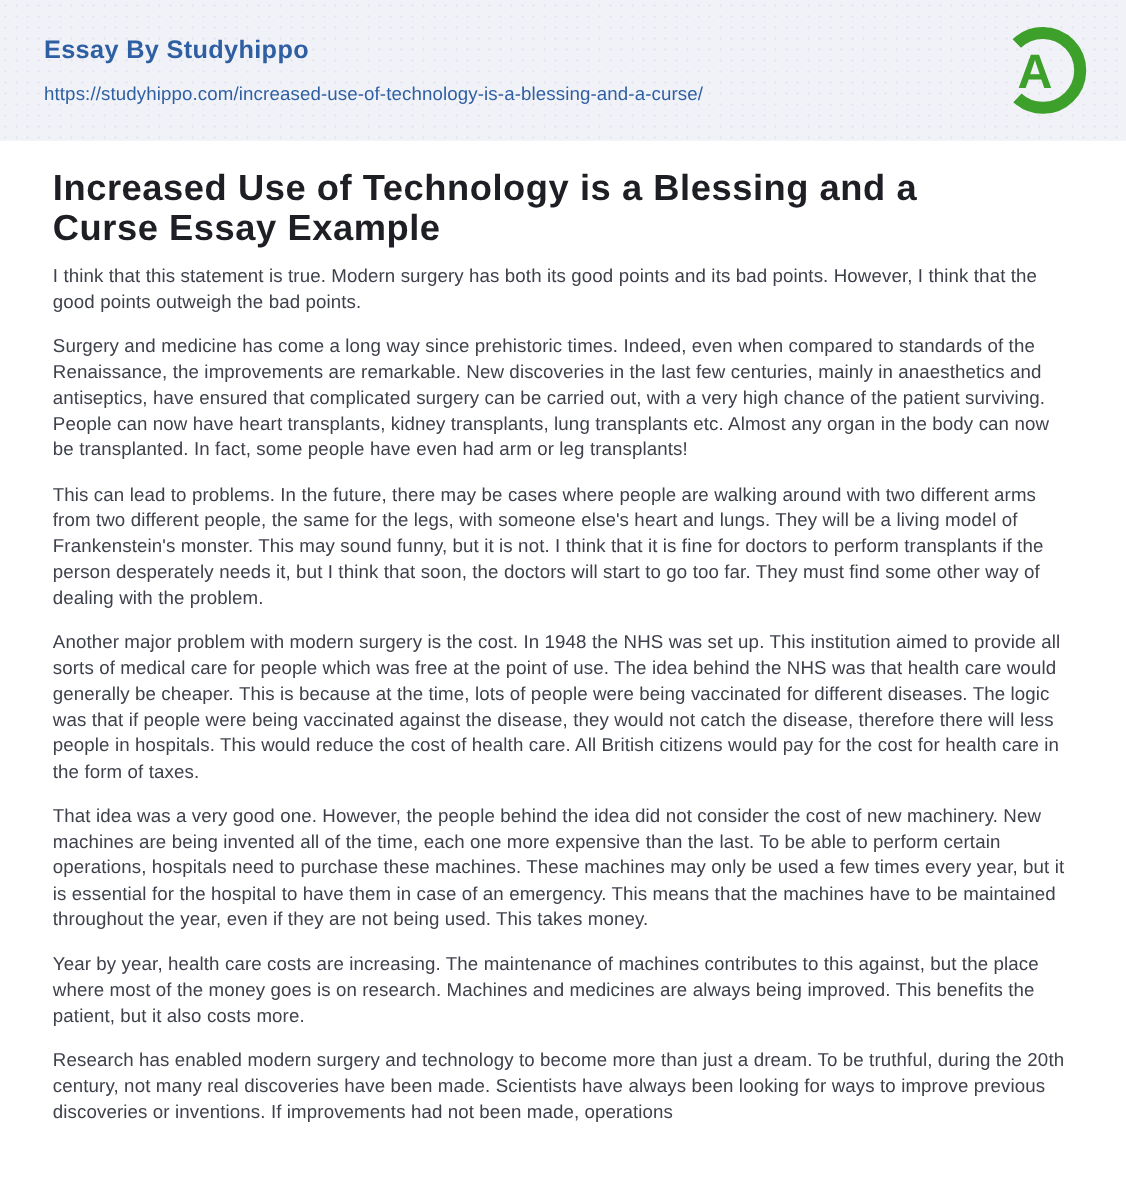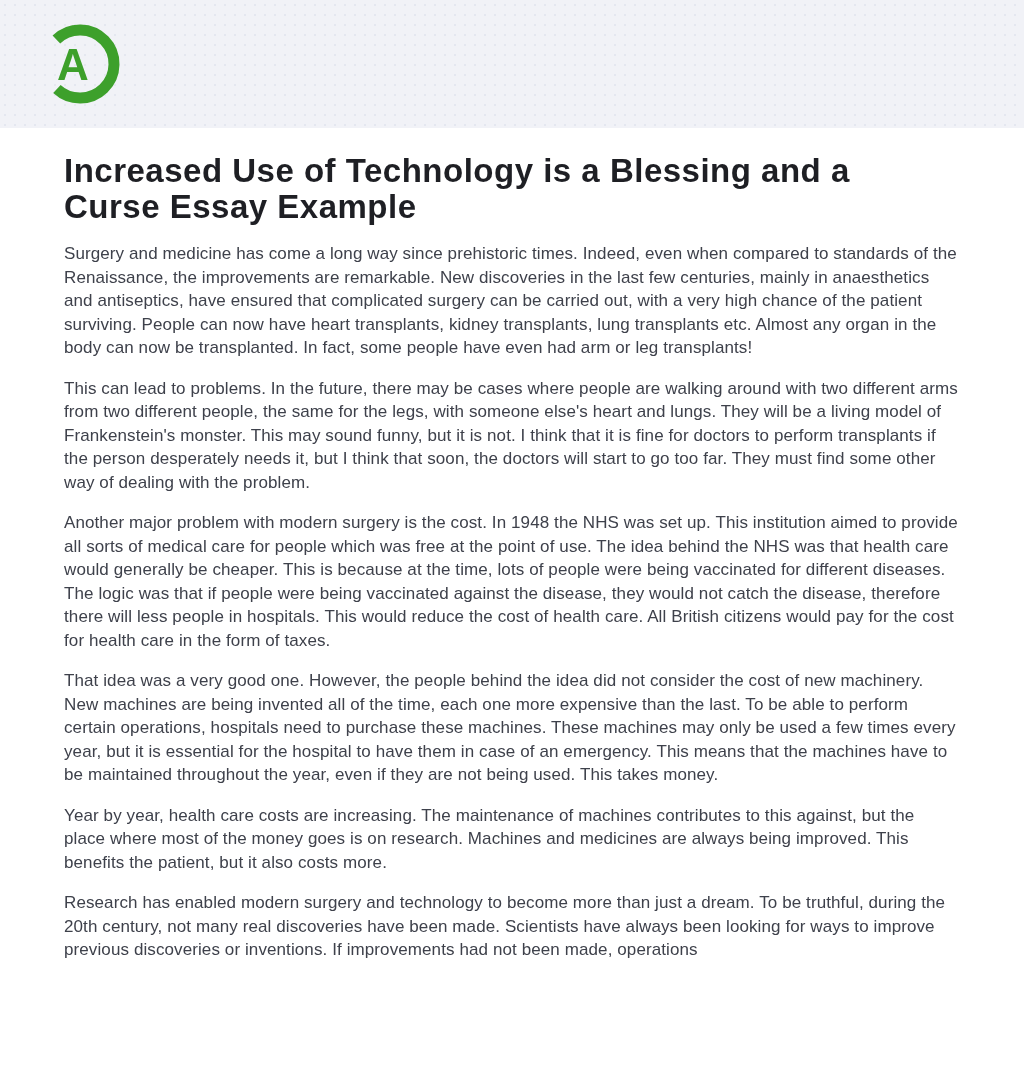--- a/index.html
+++ b/index.html
@@ -30,21 +30,21 @@
     margin-bottom: 17px;
   }
   .url {
     color: #2e5fa3;
     font-size: 17px;
     letter-spacing: 0.1px;
     text-decoration: none;
     cursor: pointer;
   }
   .logo { width: 80px; height: 80px; flex: 0 0 auto; cursor: pointer; }
-  .content { padding: 0 64px; }
+  .content { padding: 0 48px; }
   .essay-title {
     font-size: 33px;
     font-weight: bold;
     color: #1e1f24;
     line-height: 36px;
     letter-spacing: 0.5px;
     margin: 25px 0 0 0;
     max-width: 860px;
   }
   .content p {
@@ -55,31 +55,36 @@
     margin: 17px 0 0 0;
   }
   .content p.first { margin-top: 14px; }
 </style>
 </head>
 <body>
 
 <div class="page">
 
   <header class="header">
+    <div class="header-text">
+      <div class="brand">Essay By Studyhippo</div>
+      <a class="url">https://studyhippo.com/increased-use-of-technology-is-a-blessing-and-a-curse/</a>
+    </div>
     <div class="logo">
       <svg viewBox="0 0 80 80" width="80" height="80">
         <circle cx="40" cy="40" r="34" fill="none" stroke-width="11" stroke-dasharray="158 56" transform="rotate(226 40 40)" stroke="#3da02b"></circle>
         <text x="33" y="56" text-anchor="middle" font-family="Liberation Sans, sans-serif" font-size="44" font-weight="bold" fill="#3da02b">A</text>
       </svg>
     </div>
   </header>
 
   <main class="content">
     <h1 class="essay-title">Increased Use of Technology is a Blessing and a Curse Essay Example</h1>
 
+    <p class="first">I think that this statement is true. Modern surgery has both its good points and its bad points. However, I think that the good points outweigh the bad points.</p>
     <p>Surgery and medicine has come a long way since prehistoric times. Indeed, even when compared to standards of the Renaissance, the improvements are remarkable. New discoveries in the last few centuries, mainly in anaesthetics and antiseptics, have ensured that complicated surgery can be carried out, with a very high chance of the patient surviving. People can now have heart transplants, kidney transplants, lung transplants etc. Almost any organ in the body can now be transplanted. In fact, some people have even had arm or leg transplants!</p>
     <p>This can lead to problems. In the future, there may be cases where people are walking around with two different arms from two different people, the same for the legs, with someone else's heart and lungs. They will be a living model of Frankenstein's monster. This may sound funny, but it is not. I think that it is fine for doctors to perform transplants if the person desperately needs it, but I think that soon, the doctors will start to go too far. They must find some other way of dealing with the problem.</p>
     <p>Another major problem with modern surgery is the cost. In 1948 the NHS was set up. This institution aimed to provide all sorts of medical care for people which was free at the point of use. The idea behind the NHS was that health care would generally be cheaper. This is because at the time, lots of people were being vaccinated for different diseases. The logic was that if people were being vaccinated against the disease, they would not catch the disease, therefore there will less people in hospitals. This would reduce the cost of health care. All British citizens would pay for the cost for health care in the form of taxes.</p>
     <p>That idea was a very good one. However, the people behind the idea did not consider the cost of new machinery. New machines are being invented all of the time, each one more expensive than the last. To be able to perform certain operations, hospitals need to purchase these machines. These machines may only be used a few times every year, but it is essential for the hospital to have them in case of an emergency. This means that the machines have to be maintained throughout the year, even if they are not being used. This takes money.</p>
     <p>Year by year, health care costs are increasing. The maintenance of machines contributes to this against, but the place where most of the money goes is on research. Machines and medicines are always being improved. This benefits the patient, but it also costs more.</p>
     <p>Research has enabled modern surgery and technology to become more than just a dream. To be truthful, during the 20th century, not many real discoveries have been made. Scientists have always been looking for ways to improve previous discoveries or inventions. If improvements had not been made, operations</p>
   </main>
 
 </div>
 

